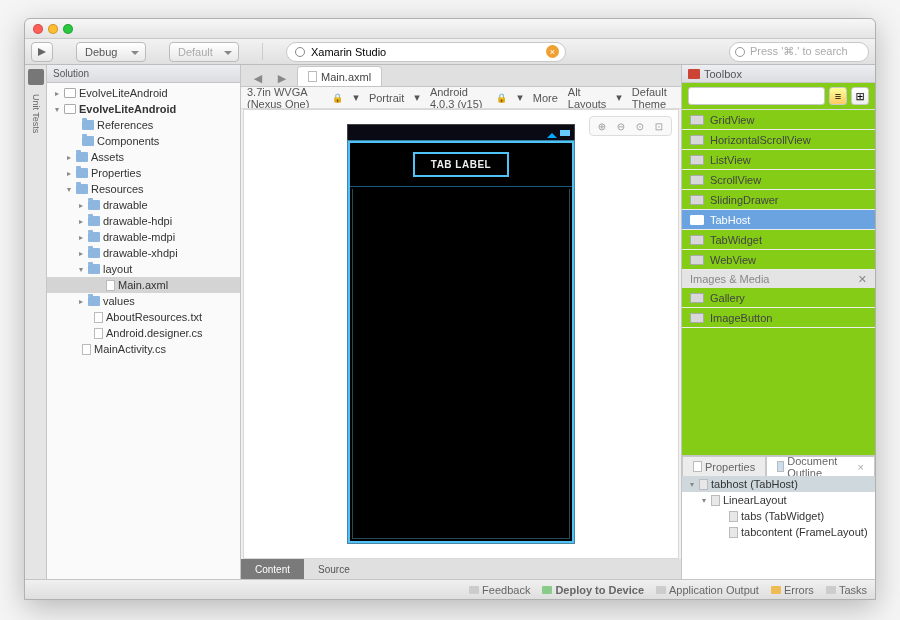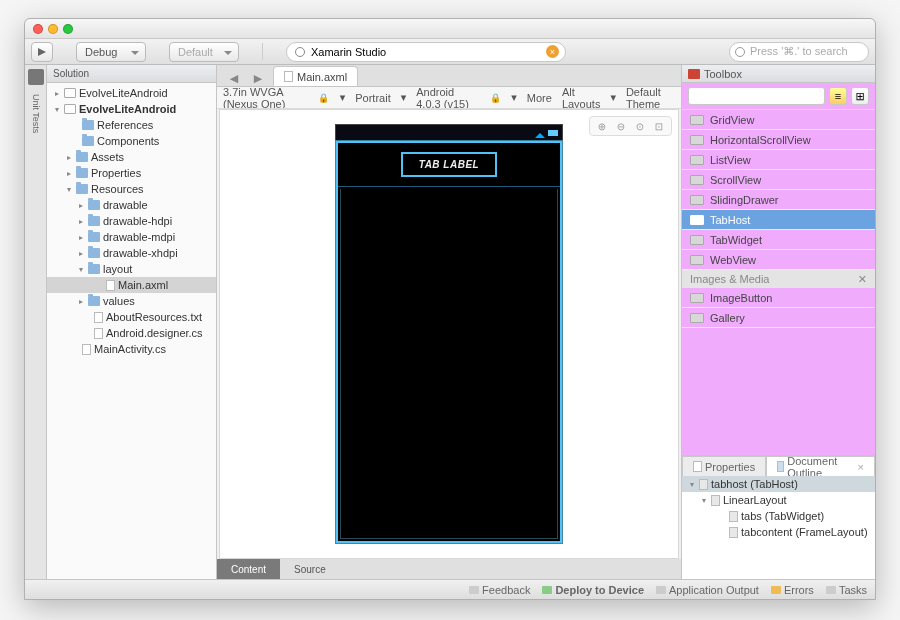--- a/index.html
+++ b/index.html
@@ -16,21 +16,21 @@
 .select-pill::after { content: ""; position: absolute; right: 6px; width: 0; height: 0; border: 4px solid transparent; border-top-color: #888; top: 8px; }
 .select-pill.dim { color: #aaa; }
 .combo { height: 20px; background: #fff; border: 1px solid #c8c8c8; border-radius: 10px; padding: 0 26px 0 8px; display: flex; align-items: center; width: 280px; position: relative; }
 .combo .x { position: absolute; right: 6px; width: 13px; height: 13px; border-radius: 50%; background: #f0a030; color: #fff; font-size: 9px; display: flex; align-items: center; justify-content: center; }
 .searchbox { height: 20px; background: #fff; border: 1px solid #c8c8c8; border-radius: 10px; padding: 0 8px 0 20px; display: flex; align-items: center; width: 140px; color: #aaa; position: relative; }
 .searchbox::before { content: ""; position: absolute; left: 5px; width: 8px; height: 8px; border: 1.5px solid #999; border-radius: 50%; }
 .body { flex: 1; display: flex; min-height: 0; }
 .leftcol { width: 22px; background: #e5e5e5; border-right: 1px solid #c5c5c5; display: flex; flex-direction: column; align-items: center; padding-top: 4px; gap: 3px; }
 .leftcol .sq { width: 16px; height: 16px; background: #777; border-radius: 2px; }
 .leftcol .txt { writing-mode: vertical-rl; font-size: 9px; color: #666; margin-top: 6px; }
-.solution { width: 170px; background: #fafafa; border-right: 1px solid #c5c5c5; display: flex; flex-direction: column; }
+.solution { width: 194px; background: #fafafa; border-right: 1px solid #c5c5c5; display: flex; flex-direction: column; }
 .panel-hdr { height: 18px; background: linear-gradient(#edeef1,#dbdde1); border-bottom: 1px solid #c5c5c5; padding: 0 6px; display: flex; align-items: center; color: #555; font-size: 10px; }
 .tree { flex: 1; overflow: auto; padding: 2px 0; }
 .tn { display: flex; align-items: center; height: 16px; padding-left: var(--ind,6px); color: #333; white-space: nowrap; gap: 3px; }
 .tn.sel { background: #d4d4d4; }
 .tn .arr { width: 8px; display: inline-flex; justify-content: center; color: #888; font-size: 8px; }
 .ico { width: 12px; height: 10px; display: inline-block; }
 .ico.fld { background: #8eb7e0; border-radius: 1px; position: relative; }
 .ico.fld::before { content: ""; position: absolute; top: -2px; left: 0; width: 5px; height: 2px; background: #8eb7e0; border-radius: 1px 1px 0 0; }
 .ico.proj { background: #fff; border: 1px solid #aaa; border-radius: 1px; }
 .ico.file { background: #fff; border: 1px solid #bbb; width: 9px; height: 11px; }
@@ -42,26 +42,26 @@
 .designtoolstrip .lock { font-size: 9px; }
 .canvas-area { flex: 1; background: #fff; position: relative; border: 1px solid #d8d8d8; margin: 0 2px; overflow: hidden; }
 .zoom-ctrl { position: absolute; right: 6px; top: 6px; background: rgba(248,248,248,0.9); border: 1px solid #ddd; border-radius: 4px; padding: 2px 4px; display: flex; gap: 3px; }
 .zoom-ctrl span { width: 16px; height: 14px; color: #999; font-size: 10px; display: flex; align-items: center; justify-content: center; }
 .device { position: absolute; left: 50%; transform: translateX(-50%); top: 14px; width: 228px; height: 420px; background: #000; border: 1px solid #444; }
 .device-status { height: 16px; background: #0a0a14; border-bottom: 1px solid #1a3a4a; display: flex; justify-content: flex-end; align-items: center; padding: 0 4px; gap: 3px; }
 .device-status .batt { width: 10px; height: 6px; border: 1px solid #6cf; background: #6cf; }
 .device-status .sig { width: 0; height: 0; border: 5px solid transparent; border-bottom-color: #0af; }
 .tabhost-sel { position: absolute; top: 16px; left: 0; right: 0; bottom: 0; border: 2px solid #4fc3f7; outline: 1px solid rgba(79,195,247,0.5); }
 .tablabel-row { height: 44px; border-bottom: 1px solid #1a5a7a; display: flex; align-items: center; justify-content: center; }
-.tablabel-row .pill { padding: 5px 16px; border: 2px solid #4fc3f7; color: #eee; font-size: 10px; font-weight: bold; letter-spacing: 0.5px; font-style: italic; }
+.tablabel-row .pill { padding: 5px 16px; border: 2px solid #4fc3f7; color: #eee; font-size: 10px; font-weight: bold; letter-spacing: 0.5px; }
 .tabcontent { position: absolute; top: 46px; left: 2px; right: 2px; bottom: 2px; border: 1px solid #2a4a5a; border-top: none; }
 .bottom-tabs { height: 20px; background: #e0e0e0; display: flex; }
 .bottom-tabs .bt { padding: 0 14px; height: 20px; display: flex; align-items: center; color: #555; font-size: 10px; }
 .bottom-tabs .bt.active { background: #7a7a7a; color: #fff; }
-.rightcol { width: 194px; background: #f0abfc; border-left: 1px solid #c5c5c5; display: flex; flex-direction: column; }
+.rightcol { width: 194px; background: #84cc16; border-left: 1px solid #c5c5c5; display: flex; flex-direction: column; }
 .toolbox-search-row { padding: 4px 6px; border-bottom: 1px solid #dcdcdc; display: flex; align-items: center; gap: 4px; }
 .toolbox-search { flex: 1; height: 18px; border: 1px solid #c8c8c8; border-radius: 3px; background: #fff; }
 .tbx-btn { width: 18px; height: 18px; border: 1px solid #c8c8c8; border-radius: 3px; background: linear-gradient(#fff,#eee); display: flex; align-items: center; justify-content: center; }
 .tbx-btn.cat { background: linear-gradient(#ff9,#fc6); }
 .toolbox-list { flex: 1; overflow: auto; }
 .tbi { height: 20px; display: flex; align-items: center; padding: 0 8px; gap: 6px; border-bottom: 1px solid #ececec; color: #444; }
 .tbi.sel { background: #6aa3e0; color: #fff; }
 .tbi .wico { width: 14px; height: 10px; background: #d8d8d8; border: 1px solid #aaa; border-radius: 1px; }
 .tbi.sel .wico { background: #fff; border-color: #fff; }
 .cat-hdr { height: 18px; background: #e4e4e4; color: #888; font-size: 10px; padding: 0 8px; display: flex; align-items: center; justify-content: space-between; }
@@ -302,25 +302,25 @@
           <div class="tbi">
             <span class="wico"></span>
             <span>WebView</span>
           </div>
           <div class="cat-hdr">
             <span>Images &amp; Media</span>
             <span>✕</span>
           </div>
           <div class="tbi">
             <span class="wico"></span>
+            <span>Gallery</span>
+          </div>
+          <div class="tbi">
+            <span class="wico"></span>
             <span>ImageButton</span>
-          </div>
-          <div class="tbi">
-            <span class="wico"></span>
-            <span>Gallery</span>
           </div>
         </div>
       <div class="prop-area">
         <div class="prop-tabs">
           <div class="pt">
             <span class="ico file"></span>
             <span>Properties</span>
           </div>
           <div class="pt active">
             <span class="ico file" style="background:#cde"></span>

